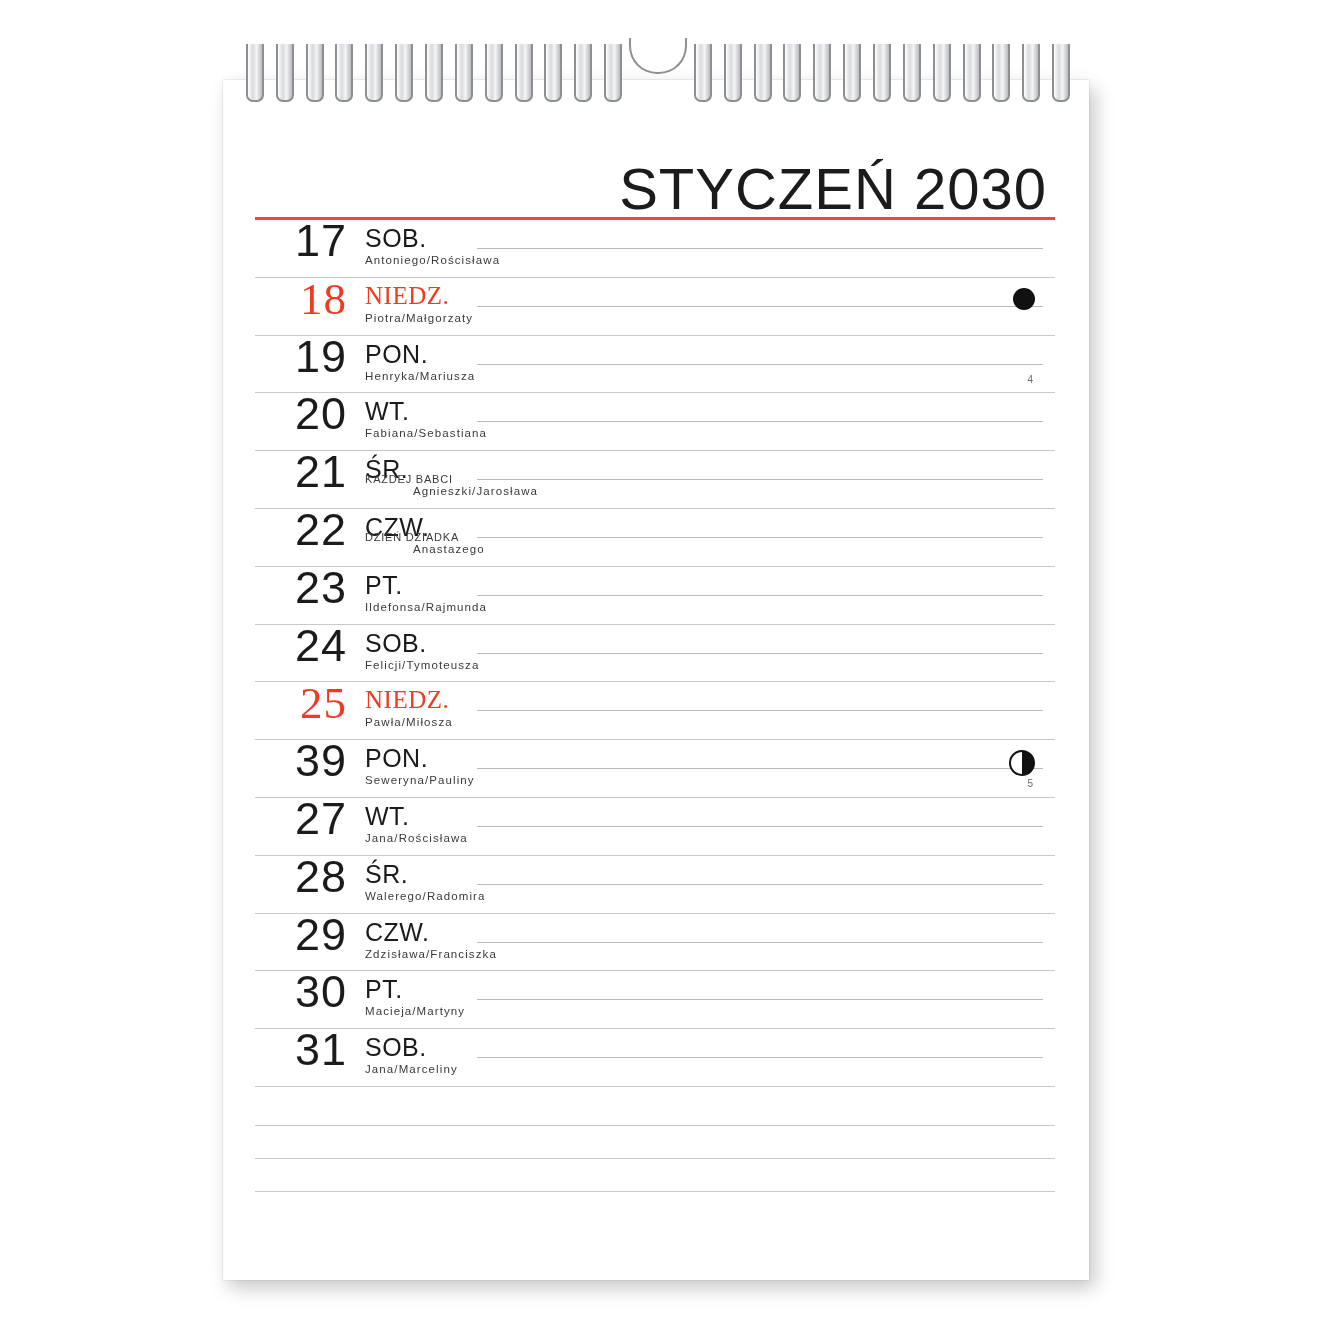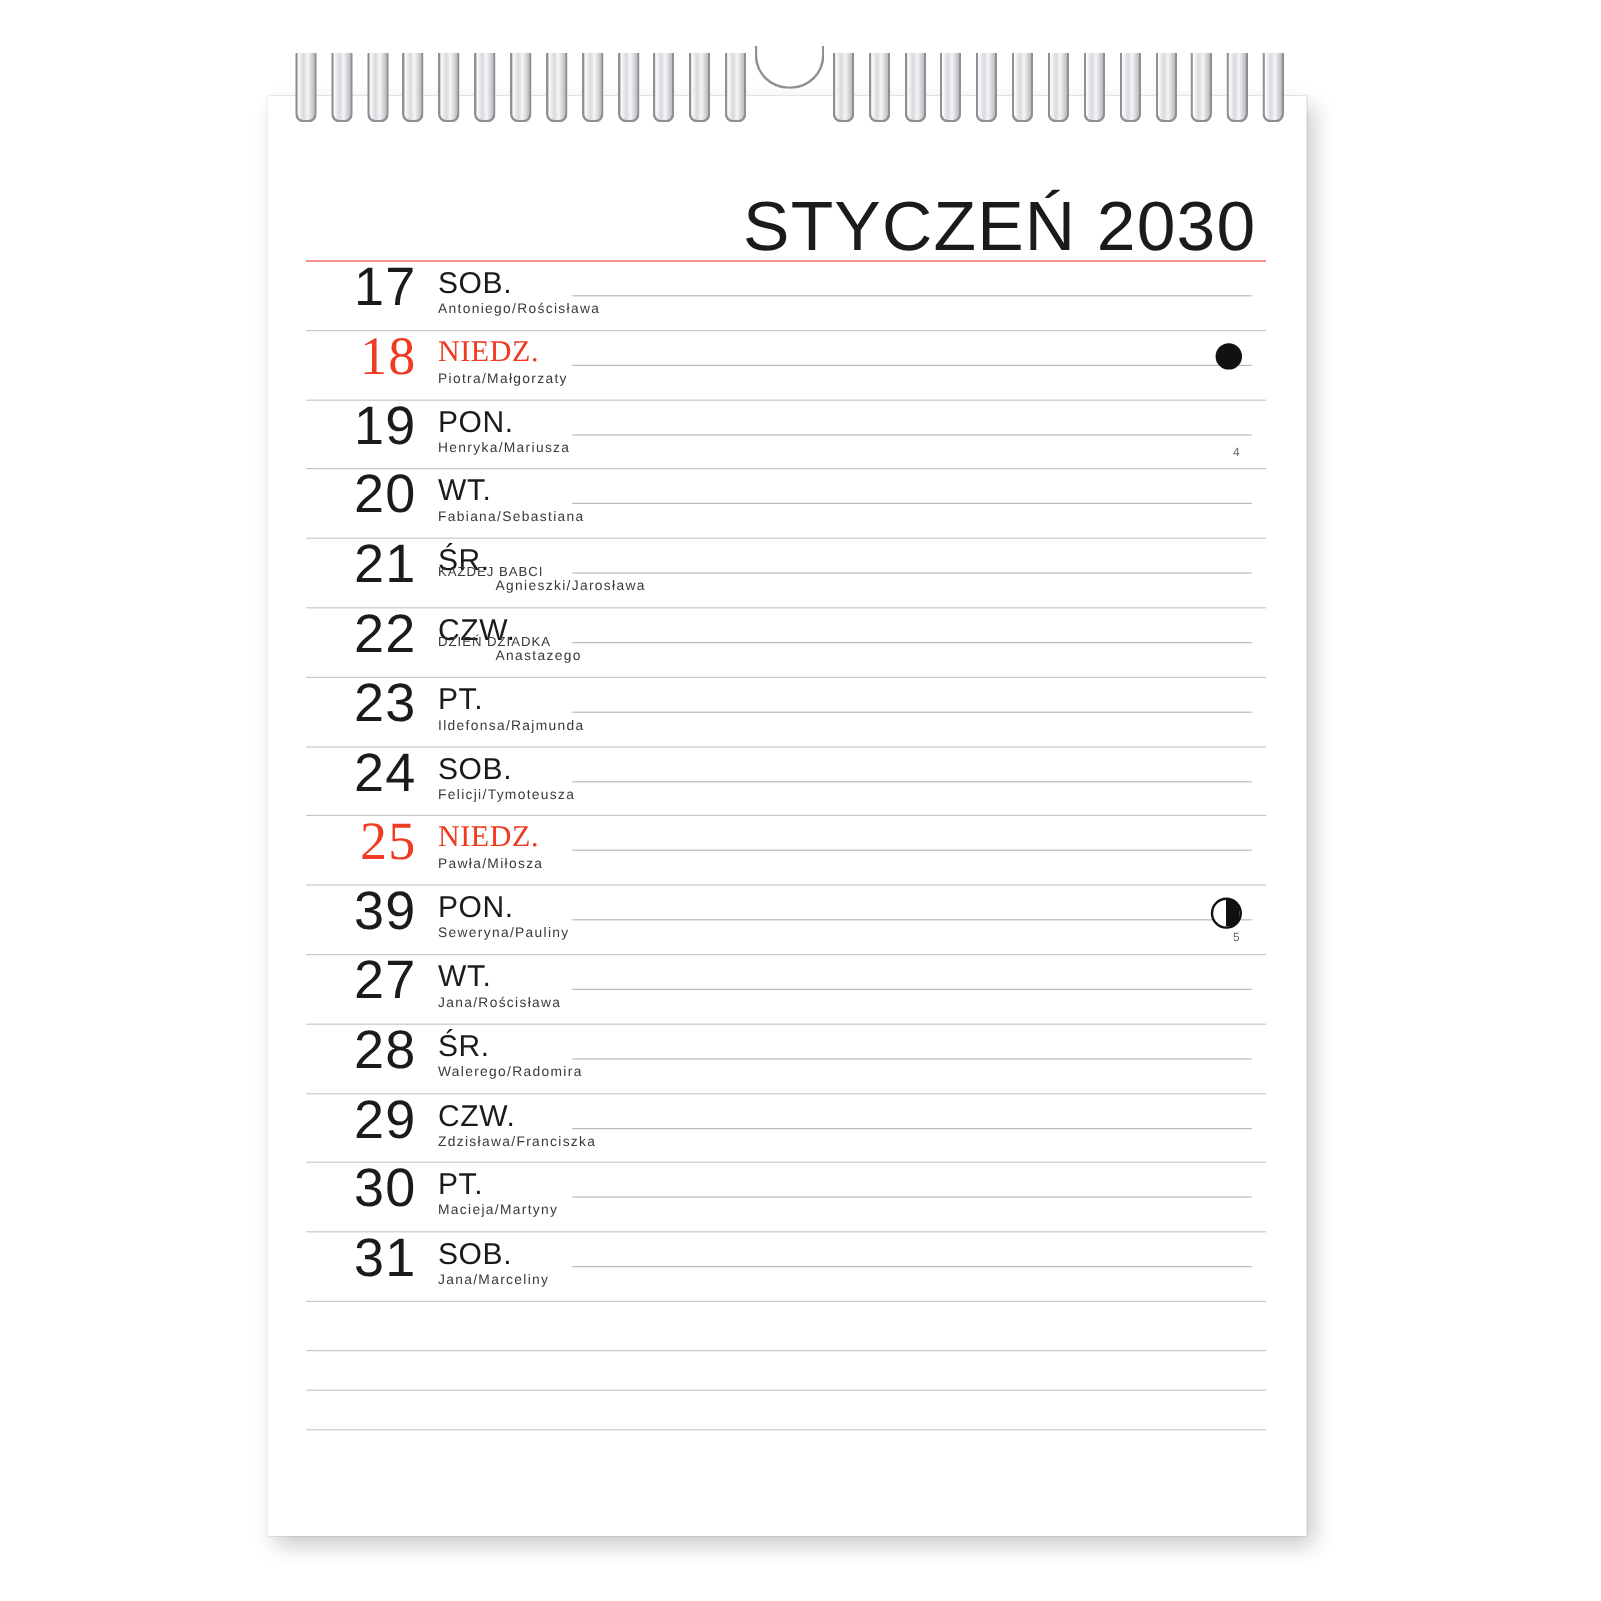--- a/index.html
+++ b/index.html
@@ -62,21 +62,21 @@
   .rows{
     position:absolute;
     left:32px;top:137px;
     width:800px;
   }
   .row{
     position:relative;
     height:56.8px;
     border-bottom:1px solid #c9c9c9;
   }
-  .row:first-child{border-top:1px solid #ef4444;}
+  .row:first-child{border-top:3px solid #ef4444;}
   .daynum{
     position:absolute;
     left:10px;top:-4px;
     width:82px;
     text-align:right;
     font-size:45px;
     line-height:50px;
     font-weight:300;
     color:#1b1b1b;
     letter-spacing:1px;

